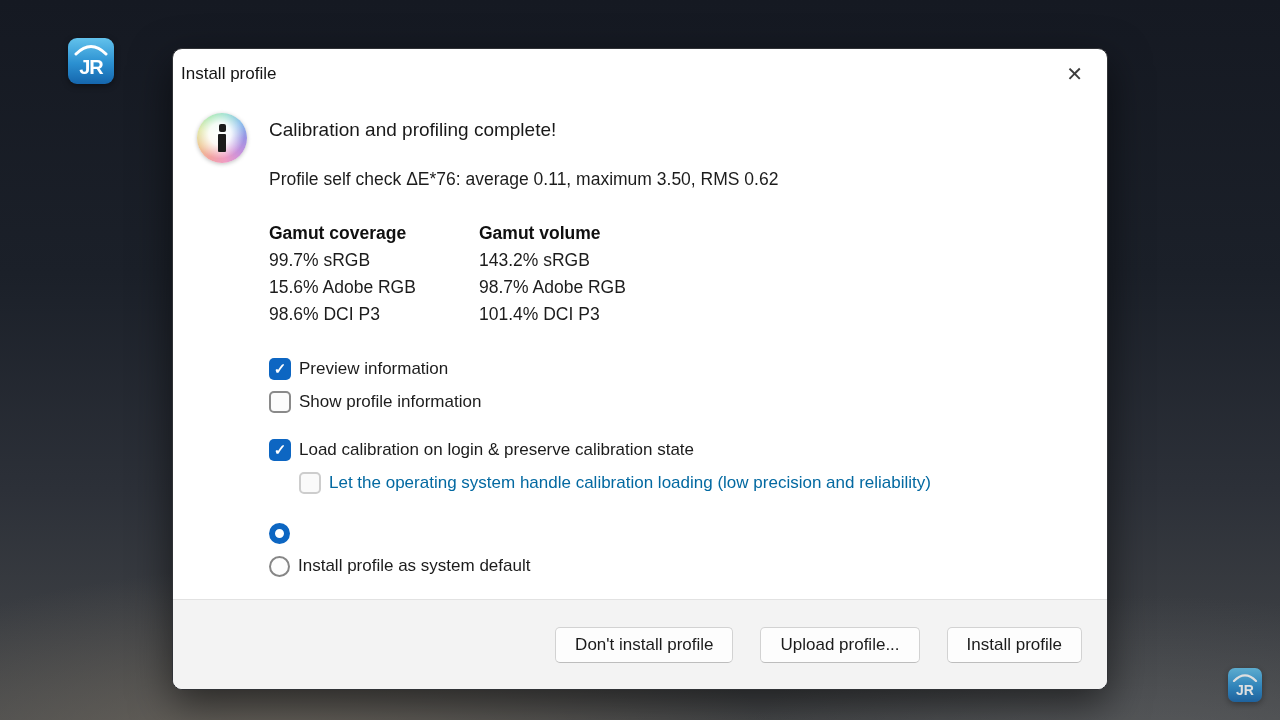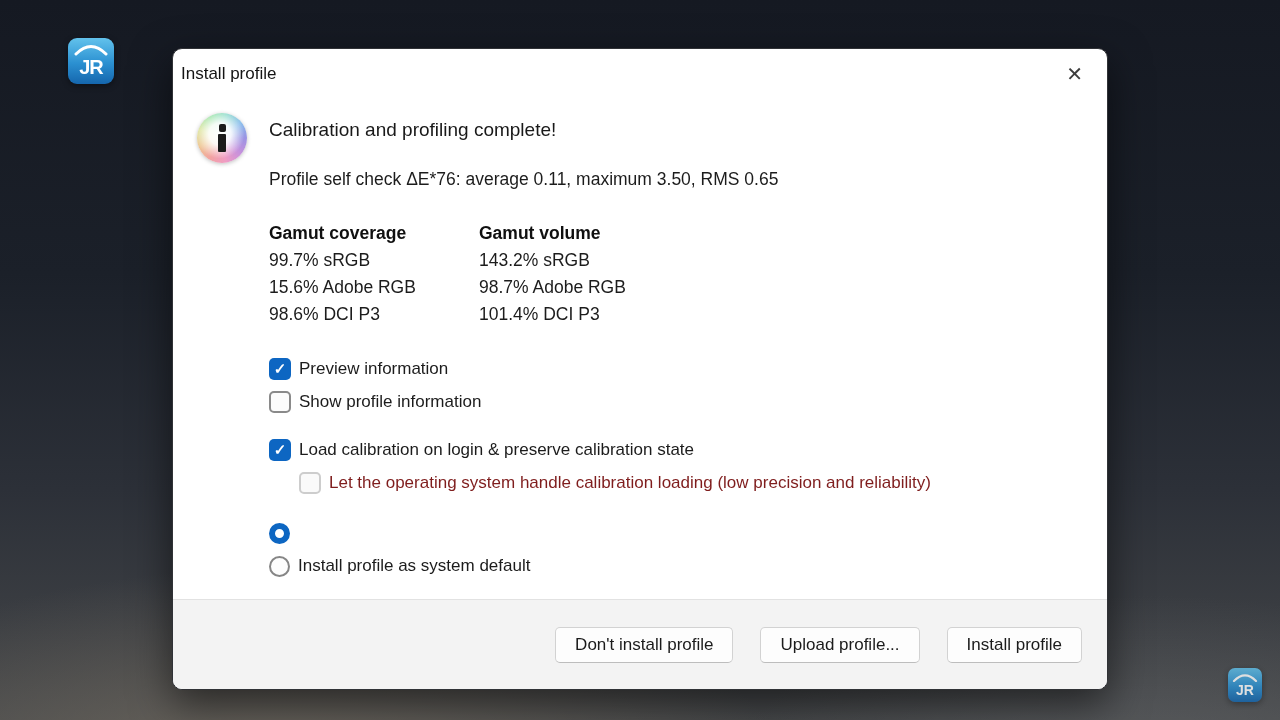--- a/index.html
+++ b/index.html
@@ -58,21 +58,21 @@
   .g-col2 { display:inline-block; }
   .g-head span { font-weight:700; color:#101010; }
 
   .opt-group1 { margin-top:28px; }
   .opt-group2 { margin-top:22px; }
   .radio-group { margin-top:24px; }
   .opt-row { display:flex; align-items:center; height:26px; margin-bottom:7px; }
   .opt-row:last-child { margin-bottom:0; }
   .opt-row.indent { margin-left:30px; }
   .opt-label { font-size:17px; margin-left:8px; color:#1c1c1c; }
-  .opt-row.disabled .opt-label { color:#7f1d1d; }
+  .opt-row.disabled .opt-label { color:#0369a1; }
 
   .cb {
     width:22px; height:22px; border-radius:5px; flex:0 0 auto;
     border:2px solid #8a8a8a; background:#fcfcfc;
     display:flex; align-items:center; justify-content:center;
   }
   .cb.checked { border:none; background:#0d66c2; color:#fff; font-size:15px; font-weight:bold; }
   .cb.disabled { border-color:#cdcdcd; background:#fafafa; }
 
   .radio { width:21px; height:21px; border-radius:50%; flex:0 0 auto; border:2px solid #868686; background:#fdfdfd; }
@@ -106,21 +106,21 @@
   </div>
 
   <div class="dlg-body">
     <div class="info-icon">
       <div class="i-dot"></div>
       <div class="i-stem"></div>
     </div>
 
     <div class="content">
       <div class="msg-title">Calibration and profiling complete!</div>
-      <div class="self-check">Profile self check ΔE*76: average 0.11, maximum 3.50, RMS 0.65</div>
+      <div class="self-check">Profile self check ΔE*76: average 0.11, maximum 3.50, RMS 0.62</div>
 
       <div class="gamut">
         <div class="g-head">
           <span class="g-col1">Gamut coverage</span><span class="g-col2">Gamut volume</span>
         </div>
         <div>
           <span class="g-col1">99.7% sRGB</span><span class="g-col2">143.2% sRGB</span>
         </div>
         <div>
           <span class="g-col1">15.6% Adobe RGB</span><span class="g-col2">98.7% Adobe RGB</span>

